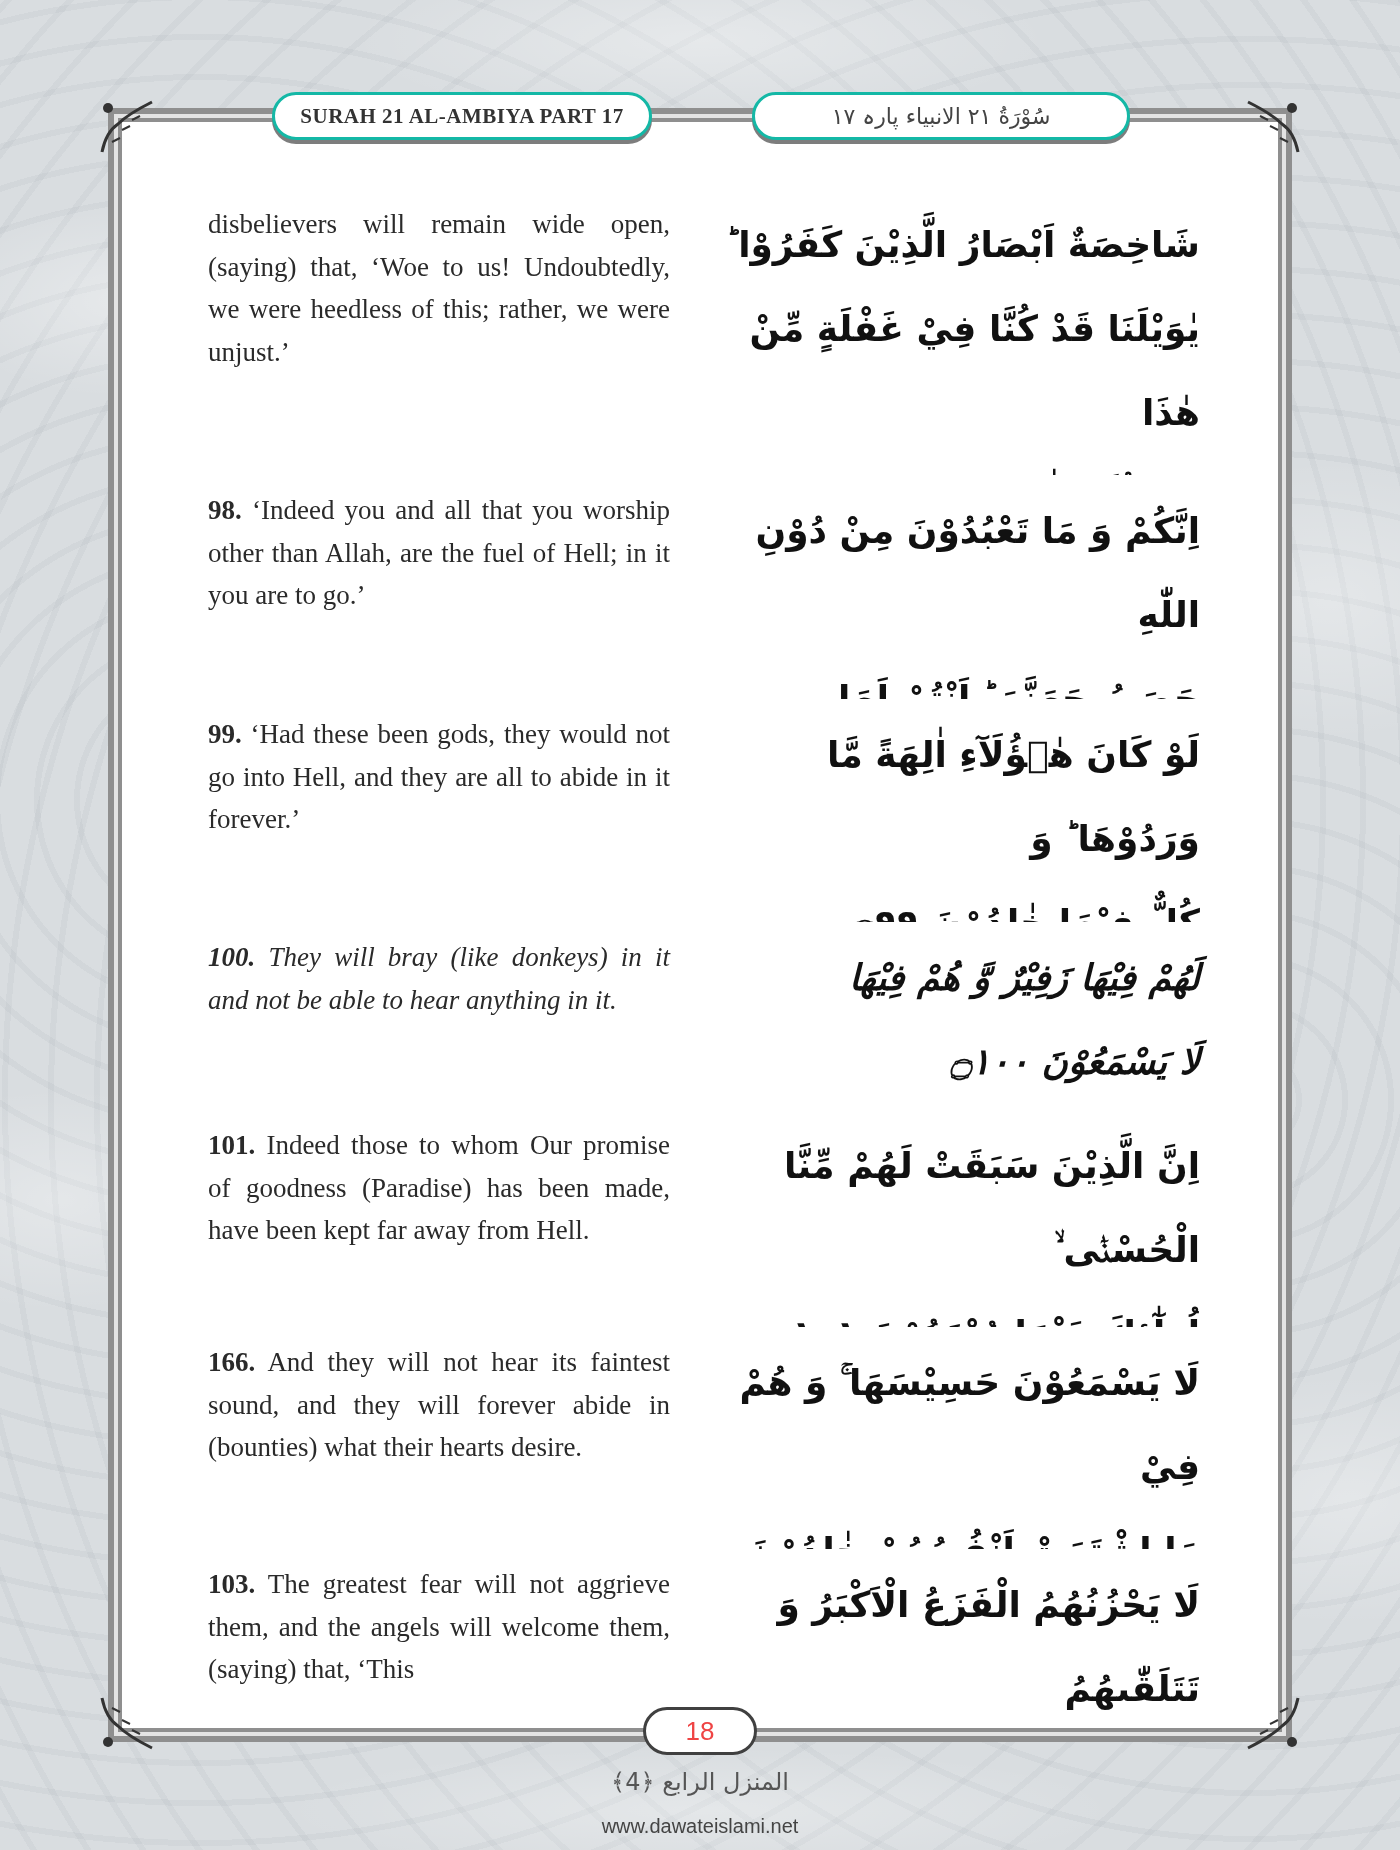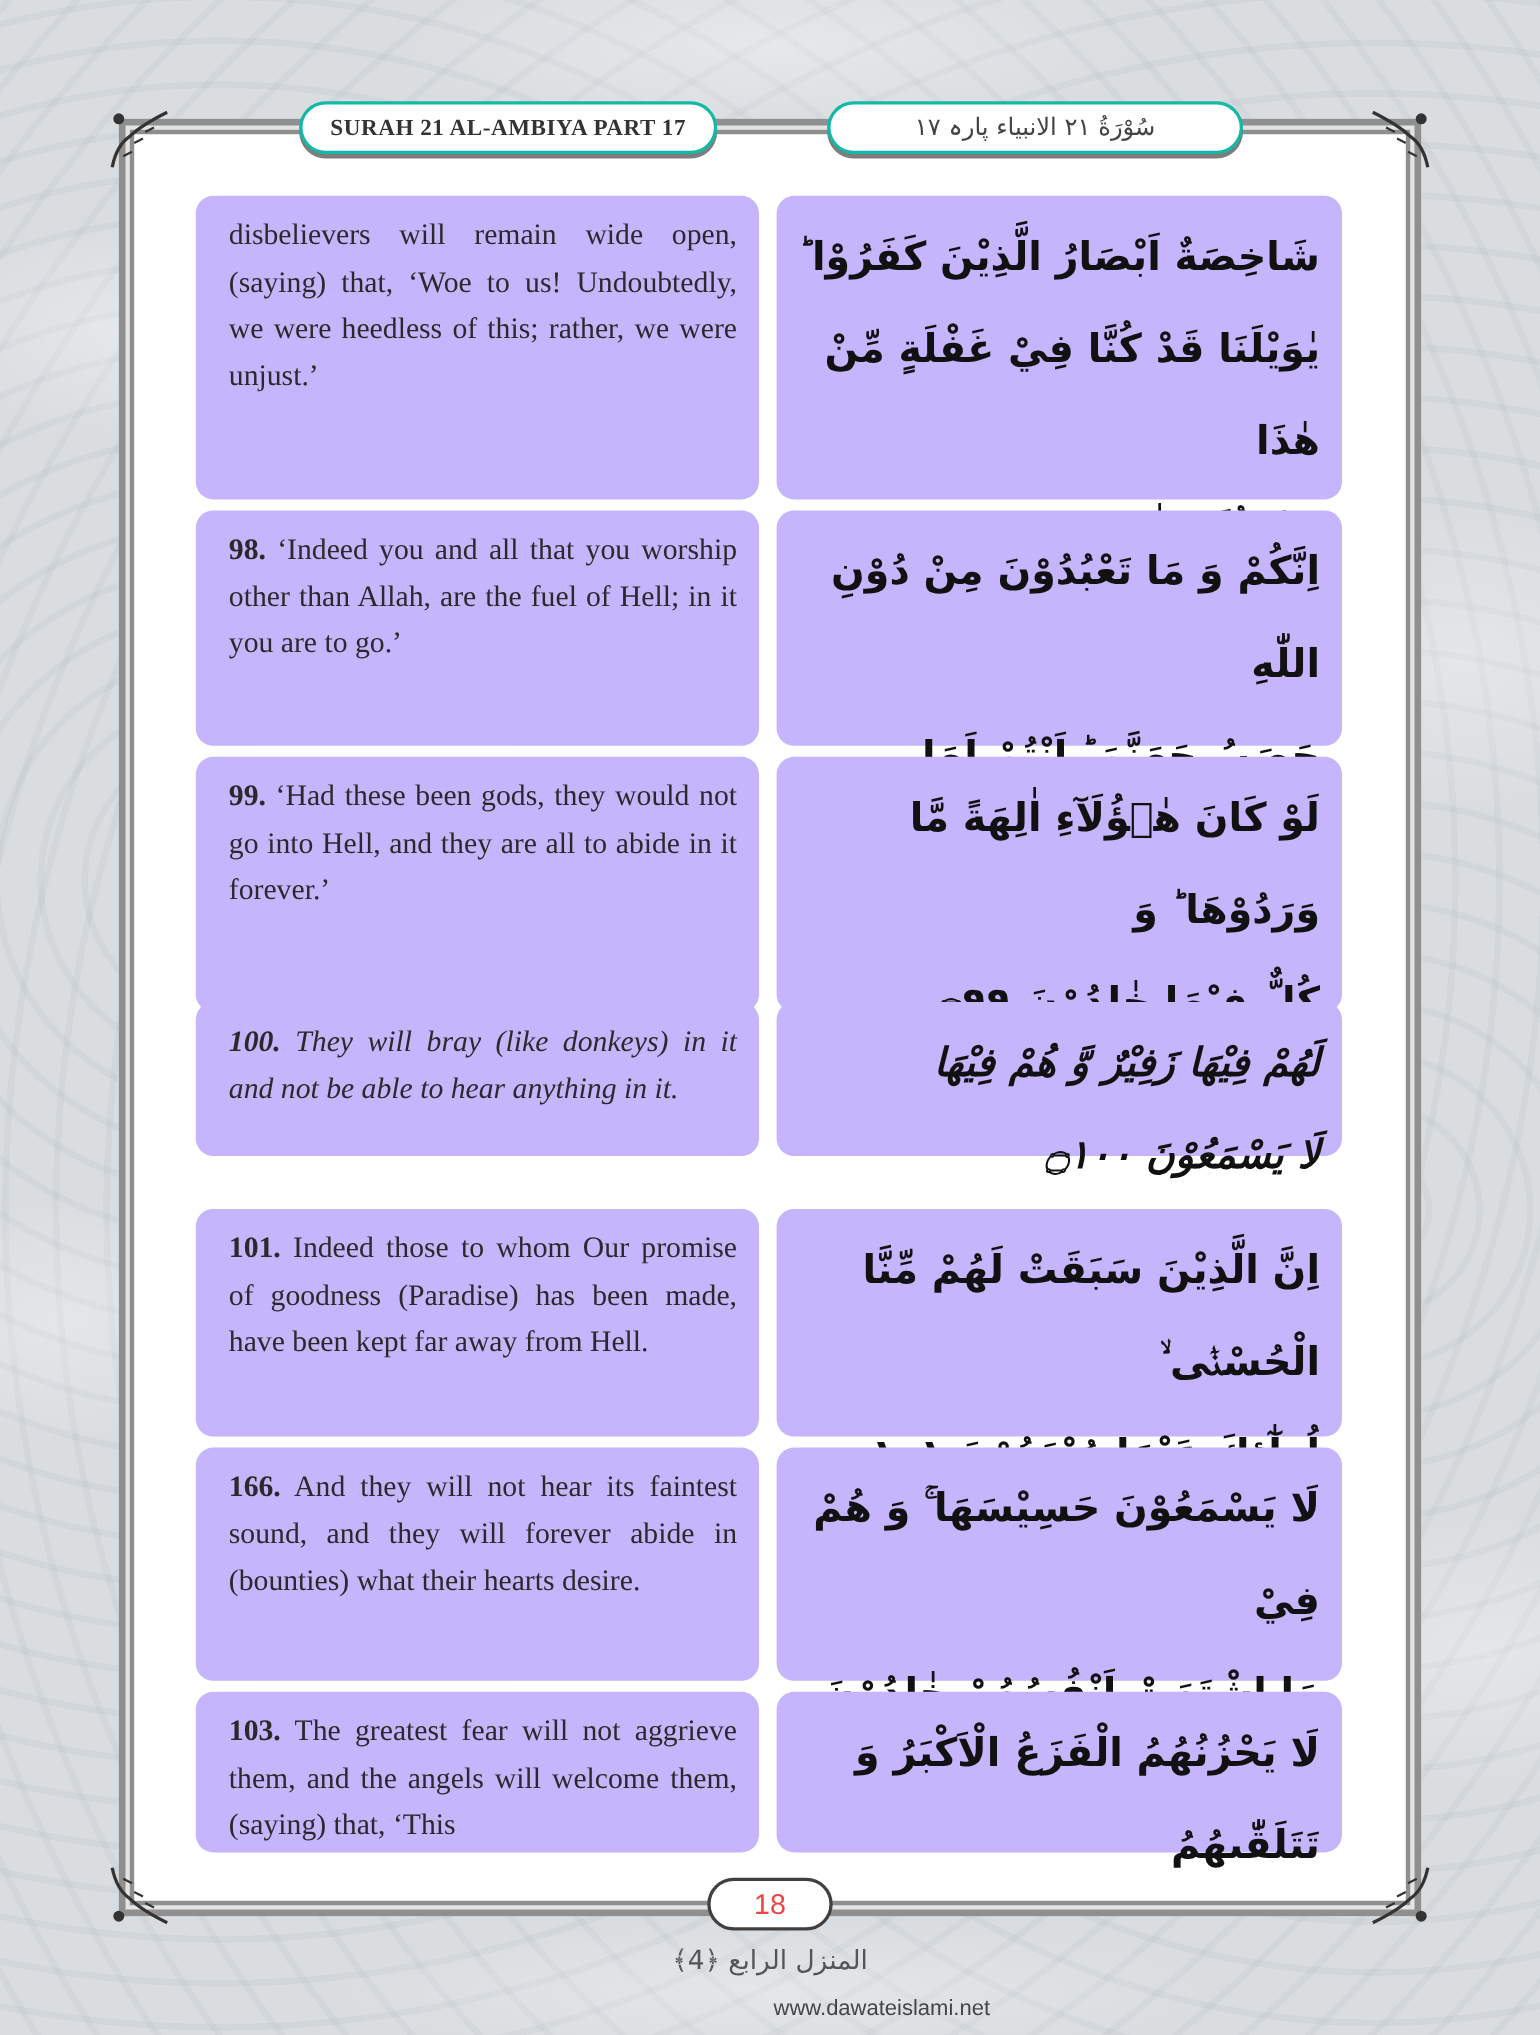--- a/index.html
+++ b/index.html
@@ -19,33 +19,33 @@
     border-left:6px solid #8f8f8f;border-right:6px solid #8f8f8f;border-top:6px solid #8f8f8f;border-bottom:6px solid #8f8f8f;
     box-shadow:inset 0 0 0 4px #e4e4e4, inset 0 0 0 8px #8f8f8f;background:#ffffff;box-sizing:border-box;}
   .corner{position:absolute;width:70px;height:70px;}
   .corner svg{width:100%;height:100%;}
   .pill{position:absolute;height:48px;border:3px solid #14b8a6;border-radius:26px;background:#fff;
     box-shadow:0 4px 0 #7d7d7d;display:flex;align-items:center;justify-content:center;box-sizing:border-box;}
   .pill-en{left:272px;top:92px;width:380px;font-family:"Liberation Serif",serif;font-weight:bold;
     font-size:21px;letter-spacing:.5px;color:#333;}
   .pill-ar{left:752px;top:92px;width:378px;font-family:"DejaVu Sans",sans-serif;font-size:22px;color:#444;direction:rtl;}
   .row{position:absolute;left:178px;width:1042px;}
-  .cell{position:absolute;top:6px;height:100%;background:#c4b5fd;border-radius:16px;box-sizing:border-box;}
+  .cell{position:absolute;top:17px;height:100%;background:#ffffff;border-radius:16px;box-sizing:border-box;}
   .cell.en{left:0;width:512px;padding:14px 20px 0 30px;}
   .cell.ar{left:528px;width:514px;padding:14px 20px 0 16px;}
   .en-text{font-family:"Liberation Serif",serif;font-size:27px;line-height:42.5px;color:#2a2a2a;text-align:justify;
     text-align-last:left;}
   .vnum{font-weight:bold;}
   .ar-text{font-family:"DejaVu Sans",sans-serif;font-size:36px;line-height:84px;color:#111;direction:rtl;text-align:right;font-weight:bold;}
   .page-num{position:absolute;left:643px;top:1707px;width:114px;height:48px;border:3px solid #404040;border-radius:26px;
     background:#fff;box-sizing:border-box;display:flex;align-items:center;justify-content:center;
     font-family:"Liberation Sans",sans-serif;font-size:26px;color:#ef4444;}
   .footer-ar{position:absolute;left:500px;top:1768px;width:400px;text-align:center;direction:rtl;
     font-family:"DejaVu Sans",sans-serif;font-size:24px;color:#555;}
-  .footer-url{position:absolute;left:500px;top:1815px;width:400px;text-align:right;
+  .footer-url{position:absolute;left:500px;top:1815px;width:400px;text-align:center;
     font-family:"Liberation Sans",sans-serif;font-size:20px;color:#444;}
 </style>
 </head>
 <body>
 
 <div class="frame"></div>
 
 <div class="corner" style="left:92px;top:92px;">
   <svg viewBox="0 0 70 70">
       <path d="M10 60 Q14 40 26 32 Q36 22 60 10" stroke="#333" stroke-width="3" fill="none"></path>

